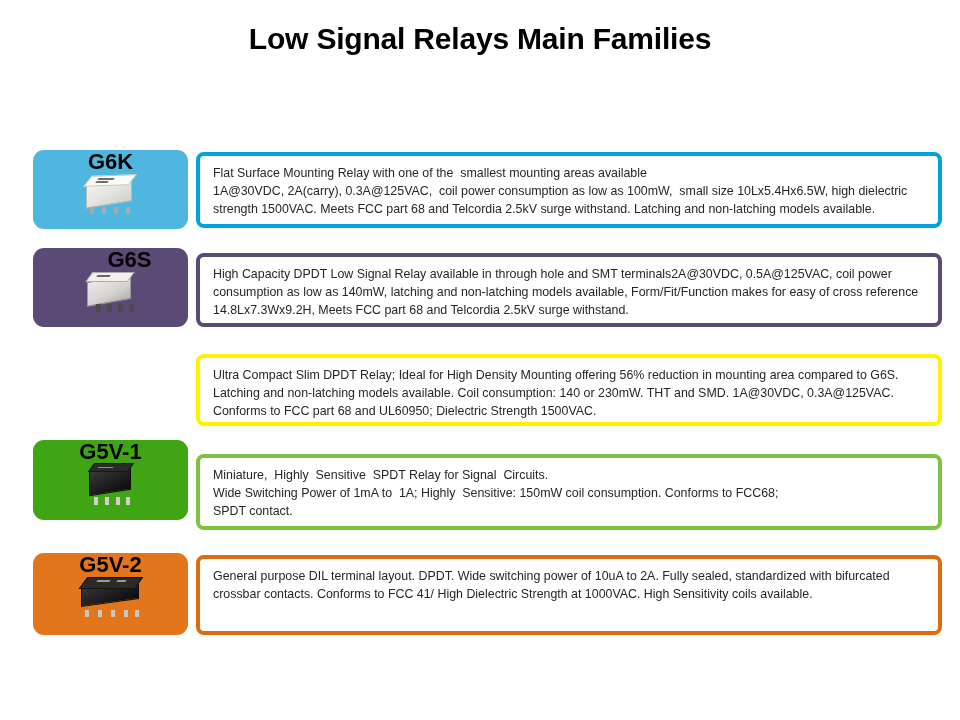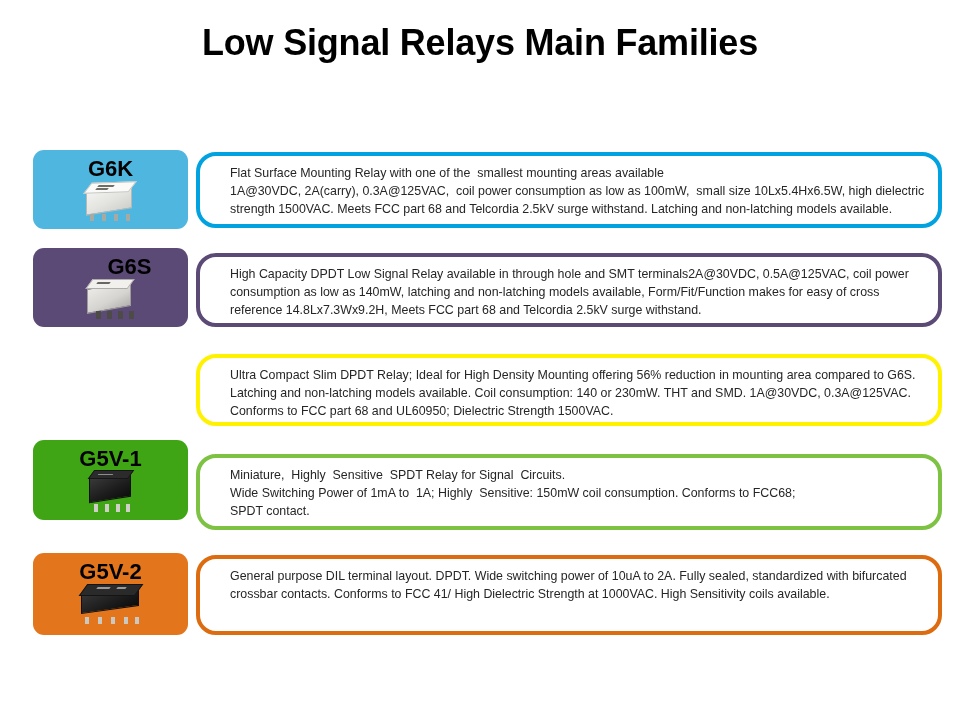--- a/index.html
+++ b/index.html
@@ -12,21 +12,21 @@
   }
   #slide {
     position: relative;
     width: 960px; height: 720px;
     background: #ffffff;
   }
   #slide-title {
     position: absolute;
     top: 22px; left: 0; width: 960px;
     text-align: center;
-    font-size: 36px;
+    font-size: 30px;
     font-weight: bold;
     color: #000000;
     letter-spacing: -0.2px;
     font-family: "Liberation Sans", sans-serif;
   }
 
   .row {
     position: absolute;
     left: 0; width: 960px;
   }
@@ -37,39 +37,38 @@
     left: 33px;
     width: 155px;
     border-radius: 11px;
     overflow: hidden;
   }
   .chip-label {
     text-align: center;
     font-weight: bold;
     font-size: 22px;
     color: #000000;
-    padding-top: 7px;
     line-height: 1.05;
     font-family: "Liberation Sans", sans-serif;
   }
   .relay-wrap {
     position: relative;
     height: 46px;
     margin-top: -1px;
   }
 
   
   .card {
     position: absolute;
     left: 196px;
     right: 18px;
     background: #ffffff;
     border-style: solid;
-    border-radius: 20px;
-    padding: 8px 12px 6px 30px;
+    border-radius: 8px;
+    padding: 8px 12px 6px 13px;
   }
   .card p {
     margin: 0;
     color: #262626;
     font-size: 12.4px;
     line-height: 1.47;
     font-family: "Liberation Sans", sans-serif;
   }
 
   

